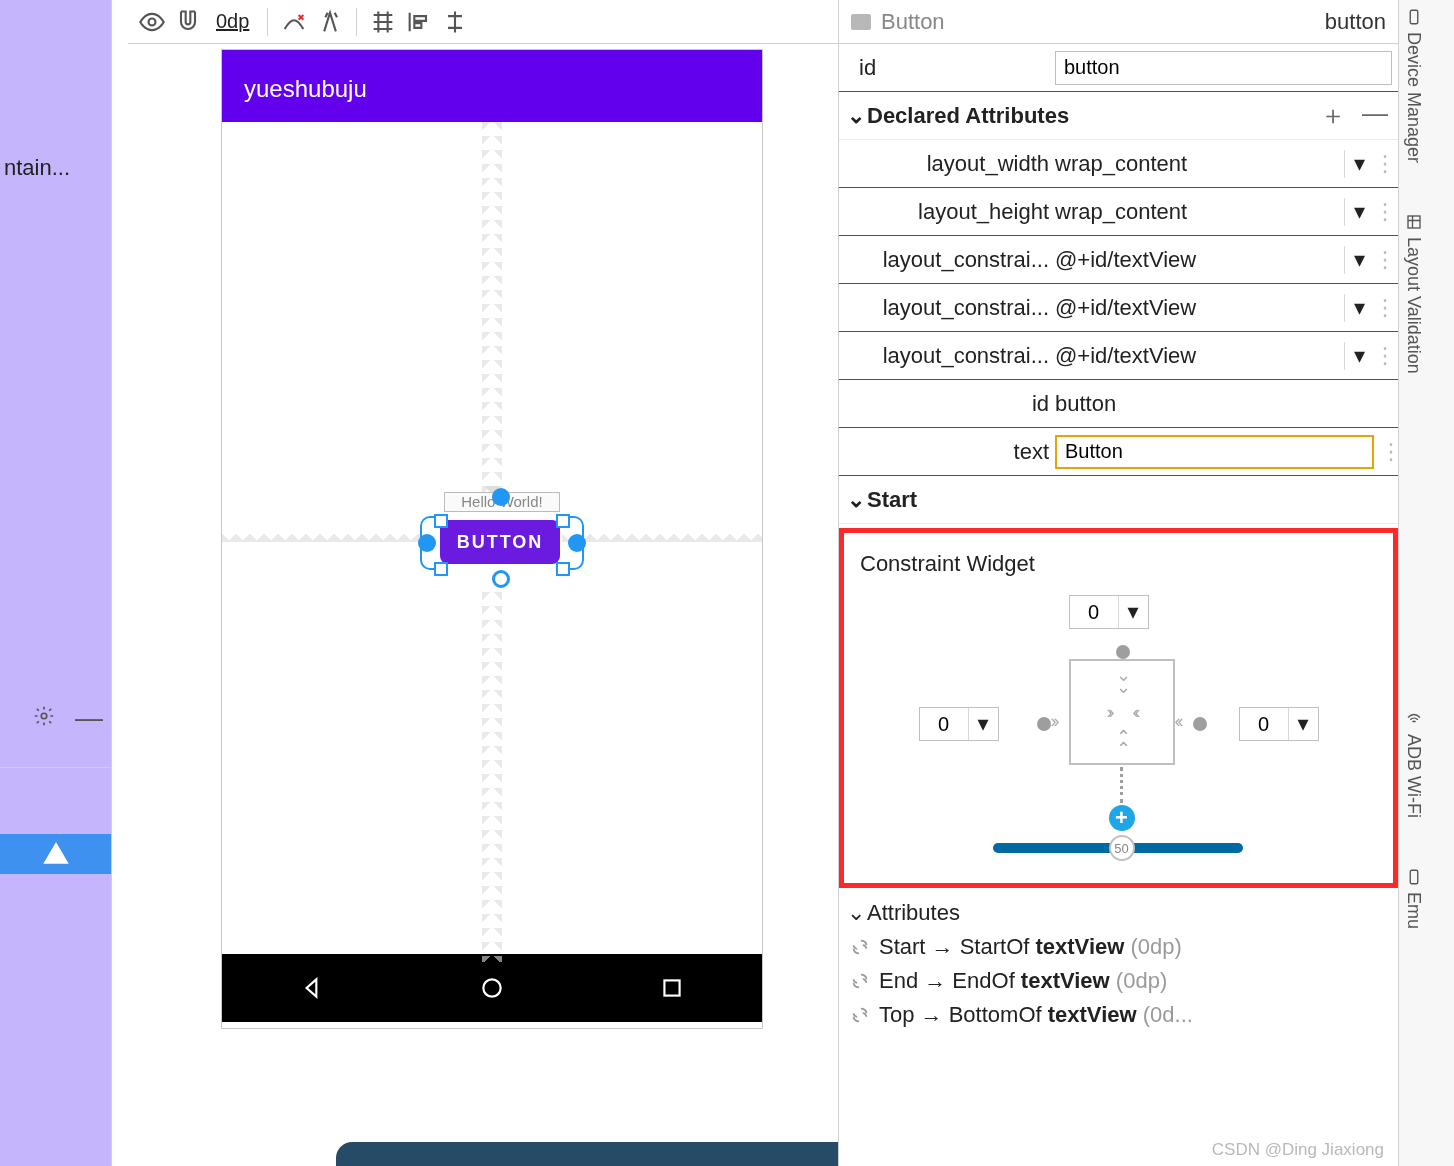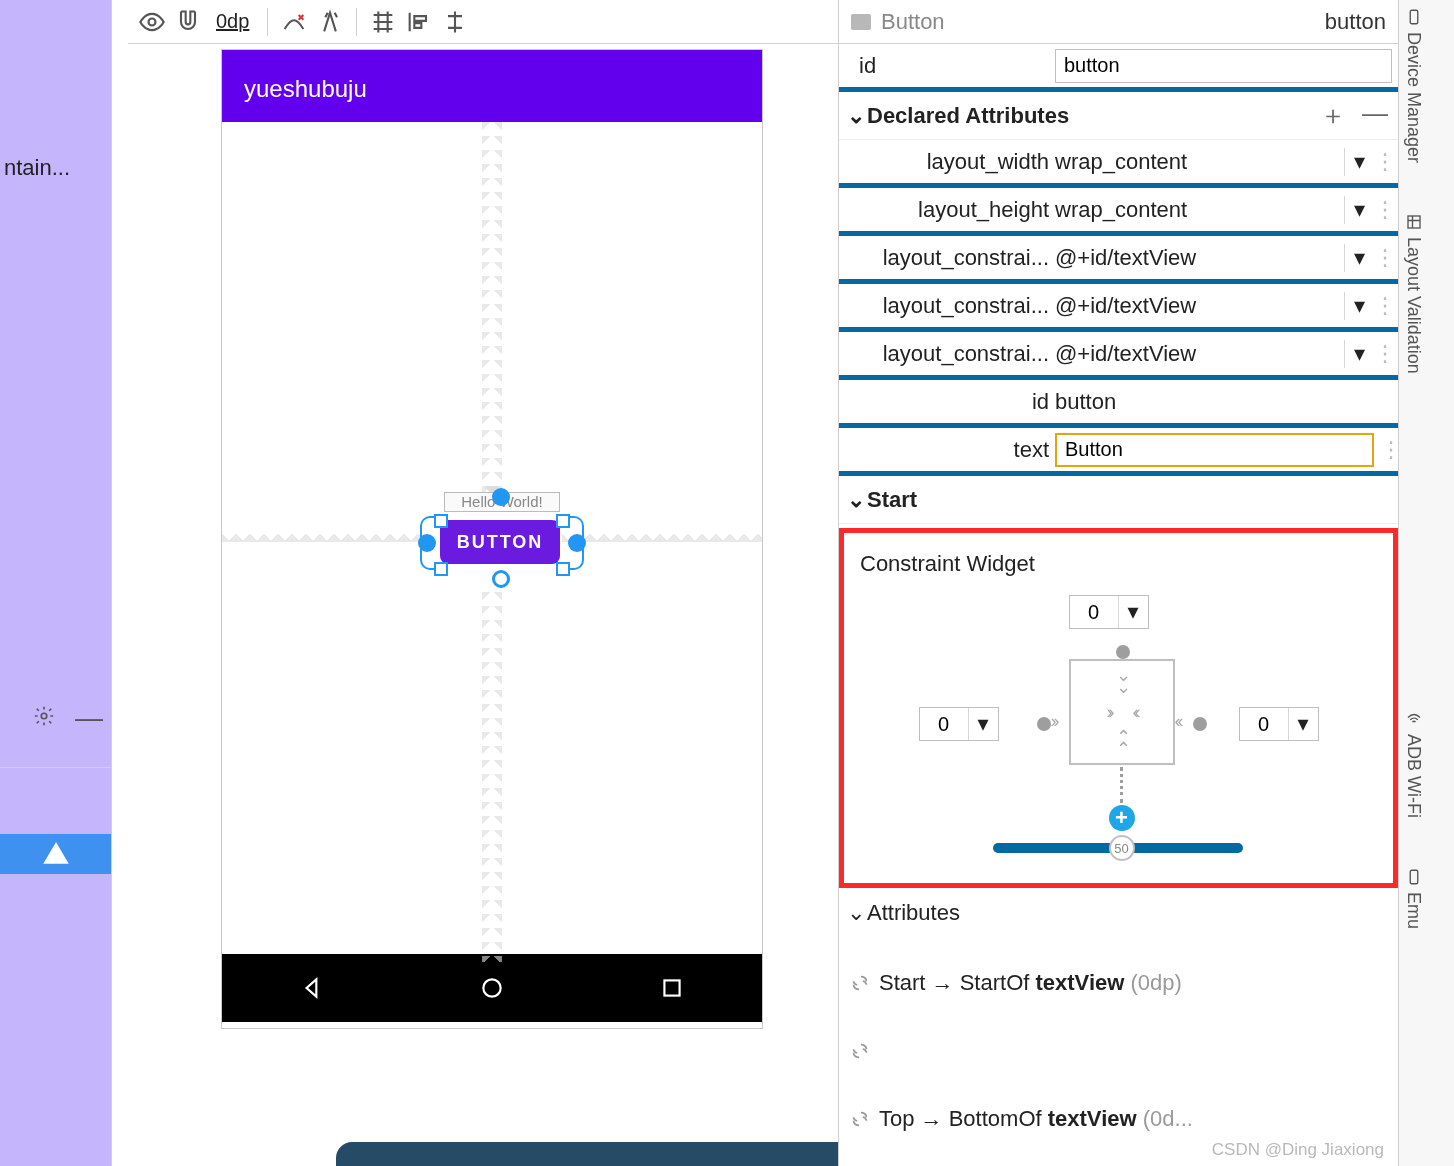--- a/index.html
+++ b/index.html
@@ -57,21 +57,21 @@
   
   .emu-preview { position:absolute; left:224px; bottom:0; width:544px; height:24px; background:#254b66; border-top-left-radius:16px; border-top-right-radius:16px; }
 
   
   .attr-panel { position:absolute; right:56px; top:0; width:560px; bottom:0; border-left:1px solid #d0d0d0; background:#fff; font-size:22px; }
   .attr-header { height:44px; display:flex; align-items:center; padding:0 12px; gap:10px; border-bottom:1px solid #d0d0d0; color:#888;}
   .attr-header .comp-icon { width:20px; height:16px; background:#b8b8b8; border-radius:2px;}
   .attr-header .sp { flex:1;}
   .attr-header .typename { color:#333; }
 
-  .row { display:flex; align-items:center; height:48px; border-bottom:5px solid #0369a1; }
+  .row { display:flex; align-items:center; height:48px; border-bottom:1px solid #0369a1; }
   .row .lbl { width:210px; padding-left:20px; overflow:hidden; text-overflow:ellipsis; white-space:nowrap;}
   .row .val { flex:1; padding:0 6px; }
   .row input.txt { width:100%; height:34px; border:1px solid #bfbfbf; padding:0 8px; font-size:20px; background:#fff;}
   .row input.amber { border:2px solid #e6a40a; }
   .row .combo { display:flex; align-items:center; }
   .row .combo .cv { flex:1; overflow:hidden; text-overflow:ellipsis; white-space:nowrap;}
   .row .dd { width:30px; height:28px; border-left:1px solid #d8d8d8; display:flex; align-items:center; justify-content:center;}
   .row .grip { width:14px; height:28px; margin-left:4px; display:flex; align-items:center; justify-content:center; color:#bbb;}
   .row.indent .lbl { padding-left:40px;text-align:right; }
 
@@ -96,21 +96,21 @@
   .ld-t{top:50px;left:197px;} .ld-l{top:122px;left:118px;} .ld-r{top:122px;left:274px;}
   .spring{position:absolute;color:#aaa;font-size:18px;letter-spacing:-3px;}
   .sp-l{top:116px;left:132px;} .sp-r{top:116px;left:256px;}
   .dashed-down{position:absolute;left:201px;top:172px;height:36px;border-left:3px dotted #9e9e9e;}
   .add-circle{position:absolute;left:190px;top:210px;width:26px;height:26px;border-radius:50%;background:#1ea6e6;color:#fff;display:flex;align-items:center;justify-content:center;font-weight:700;}
   .slider{position:absolute;left:74px;top:248px;width:250px;height:10px;background:#0369a1;border-radius:5px;}
   .slider .thumb{position:absolute;left:116px;top:-8px;width:26px;height:26px;border-radius:50%;background:#fff;border:2px solid #c0c0c0;font-size:13px;display:flex;align-items:center;justify-content:center;color:#888;}
 
   .constraints-head{ display:flex; align-items:center; gap:6px; padding:8px 0 4px 8px; font-size:22px;}
   .clist { padding-left:10px;}
-  .citem { display:flex; align-items:center; gap:8px; padding:4px 0; font-size:22px;margin-top:36px;}
+  .citem { display:flex; align-items:center; gap:8px; padding:4px 0; font-size:22px;}
   .citem .cicon { width:22px; height:22px; }
   .citem b { font-weight:700;}
   .citem .dim { color:#9a9a9a;}
 
   
   .right-bar { position:absolute; right:0; top:0; width:56px; bottom:0; border-left:1px solid #d0d0d0; background:#f7f7f7; }
   .vlabel { writing-mode: vertical-rl; font-size:18px; color:#555; padding:8px 4px; display:flex; align-items:center; gap:6px;}
   .vgap { height:34px; }
   .right-bar svg{width:18px;height:18px;}
 
@@ -352,20 +352,21 @@
       <div class="citem">
         <svg class="cicon" viewBox="0 0 24 24" fill="none" stroke="#9a9a9a" stroke-width="2">
           <path d="M5 14c0 3 3 5 6 5M19 10c0-3-3-5-6-5M9 14c-2 0-4-2-4-4M15 10c2 0 4 2 4 4"></path>
         </svg>
         <span>Start → StartOf <b>textView</b> <span class="dim">(0dp)</span></span>
       </div>
       <div class="citem">
         <svg class="cicon" viewBox="0 0 24 24" fill="none" stroke="#9a9a9a" stroke-width="2">
           <path d="M5 14c0 3 3 5 6 5M19 10c0-3-3-5-6-5M9 14c-2 0-4-2-4-4M15 10c2 0 4 2 4 4"></path>
         </svg>
+        <span>End → EndOf <b>textView</b> <span class="dim">(0dp)</span></span>
       </div>
       <div class="citem">
         <svg class="cicon" viewBox="0 0 24 24" fill="none" stroke="#9a9a9a" stroke-width="2">
           <path d="M5 14c0 3 3 5 6 5M19 10c0-3-3-5-6-5M9 14c-2 0-4-2-4-4M15 10c2 0 4 2 4 4"></path>
         </svg>
         <span>Top → BottomOf <b>textView</b> <span class="dim">(0d...</span></span>
       </div>
     </div>
 </div>
 

